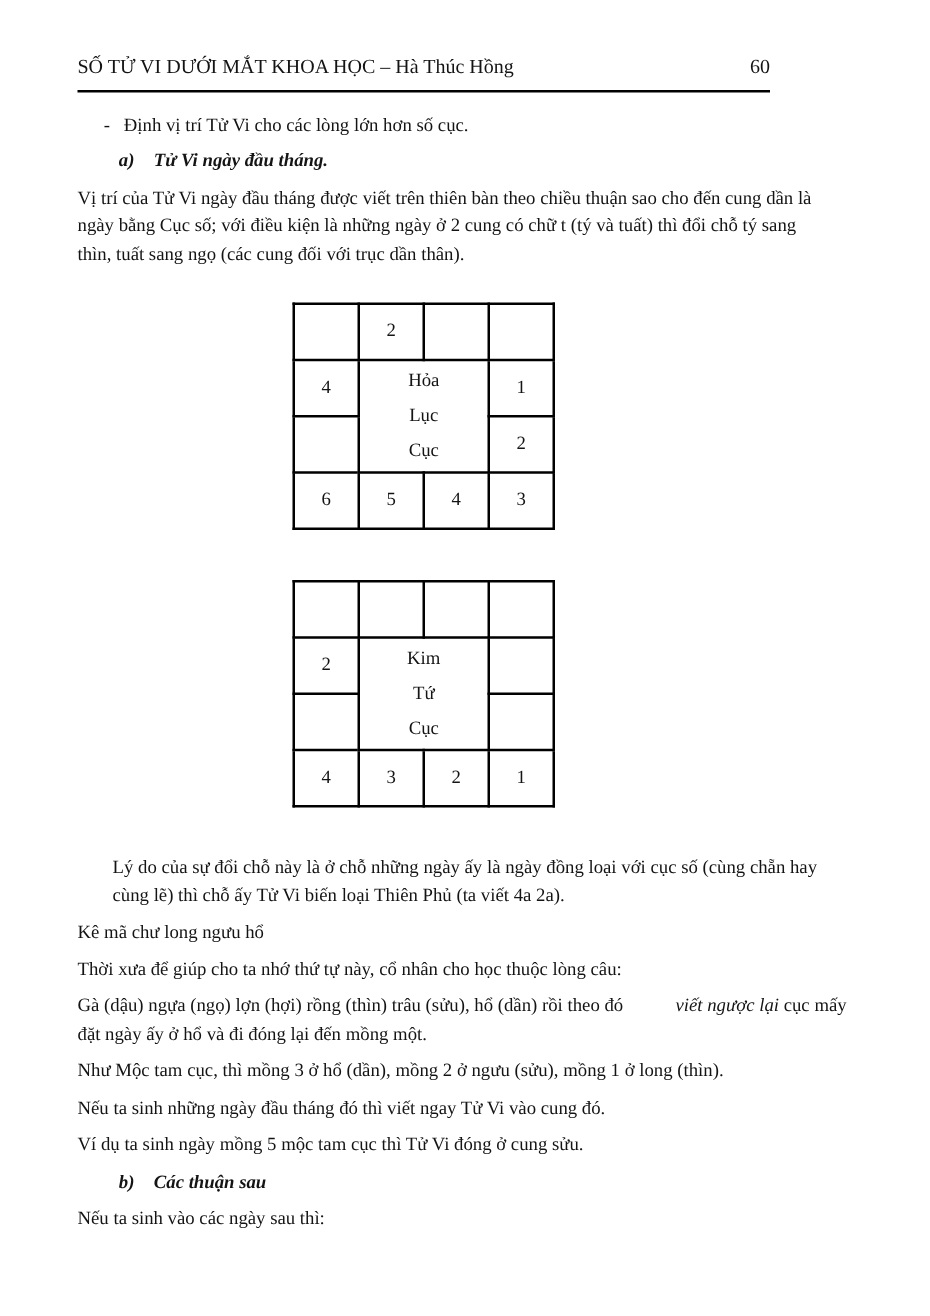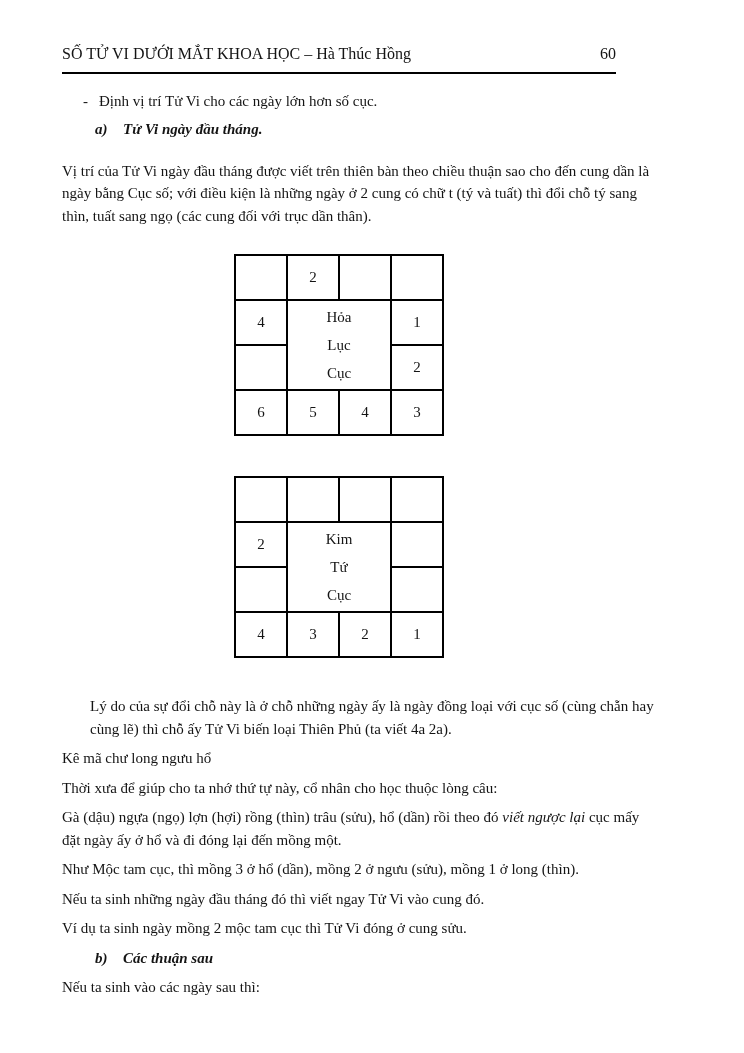--- a/index.html
+++ b/index.html
@@ -18,53 +18,53 @@
     font-size:16px; line-height:20px;
     padding-bottom:8px;
     border-bottom:2px solid #000;
   }
   .body-text { font-size:15px; line-height:22.5px; }
   .line { white-space:nowrap; }
   .bullet-line { margin:16px 0 0 21px; display:flex; }
   .bullet-marker { display:inline-block; width:16px; }
   .section-heading { font-style:italic; margin:5px 0 0 33px; line-height:22px;font-weight:bold; }
   .section-label { display:inline-block; width:28px; font-style:italic; }
-  .para-vitri { margin-top:20px; }
+  .para-vitri { margin-top:8px; }
   .cuc-table {
     border-collapse:collapse;
     table-layout:fixed;
     width:202px;
     margin:27px auto 0 auto;
   }
   .cuc-table.second { margin-top:40px; }
   .cuc-table td {
     border:2px solid #000;
     width:50px; height:43px;
     text-align:center; vertical-align:middle;
     font-size:15px;
     padding:0;
   }
   .cuc-table td.center-cell div { line-height:28px; }
   .para-lydo { margin-top:37px;margin-left:28px; }
   .para-std { margin-top:7px; }
-  .italic { font-style:italic; }
+  .italic { font-style:italic;margin-left:38px; }
 </style>
 </head>
 <body>
 
 <div class="page">
 
   <div class="header-row">
     <span>SỐ TỬ VI DƯỚI MẮT KHOA HỌC – Hà Thúc Hồng</span>
     <span>60</span>
   </div>
 
   <div class="bullet-line body-text">
     <span class="bullet-marker">-</span>
-    <span>Định vị trí Tử Vi cho các ngày lớn hơn số cục.</span>
+    <span>Định vị trí Tử Vi cho các lòng lớn hơn số cục.</span>
   </div>
 
   <div class="section-heading body-text">
     <span class="section-label">a)</span><span>Tử Vi ngày đầu tháng.</span>
   </div>
 
   <div class="body-text para-vitri">
     <div class="line">Vị trí của Tử Vi ngày đầu tháng được viết trên thiên bàn theo chiều thuận sao cho đến cung dần là</div>
     <div class="line">ngày bằng Cục số; với điều kiện là những ngày ở 2 cung có chữ t (tý và tuất) thì đổi chỗ tý sang</div>
     <div class="line">thìn, tuất sang ngọ (các cung đối với trục dần thân).</div>
@@ -141,21 +141,21 @@
 
   <div class="body-text para-std">
     <div class="line"><span>Gà (dậu) ngựa (ngọ) lợn (hợi) rồng (thìn) trâu (sửu), hổ (dần) rồi theo đó </span><span class="italic">viết ngược lại</span><span> cục mấy</span></div>
     <div class="line">đặt ngày ấy ở hổ và đi đóng lại đến mồng một.</div>
   </div>
 
   <div class="body-text para-std line">Như Mộc tam cục, thì mồng 3 ở hổ (dần), mồng 2 ở ngưu (sửu), mồng 1 ở long (thìn).</div>
 
   <div class="body-text para-std line">Nếu ta sinh những ngày đầu tháng đó thì viết ngay Tử Vi vào cung đó.</div>
 
-  <div class="body-text para-std line">Ví dụ ta sinh ngày mồng 2 mộc tam cục thì Tử Vi đóng ở cung sửu.</div>
+  <div class="body-text para-std line">Ví dụ ta sinh ngày mồng 5 mộc tam cục thì Tử Vi đóng ở cung sửu.</div>
 
   <div class="section-heading body-text para-std">
     <span class="section-label">b)</span><span>Các thuận sau</span>
   </div>
 
   <div class="body-text para-std line">Nếu ta sinh vào các ngày sau thì:</div>
 
 </div>
 
 </body></html>

